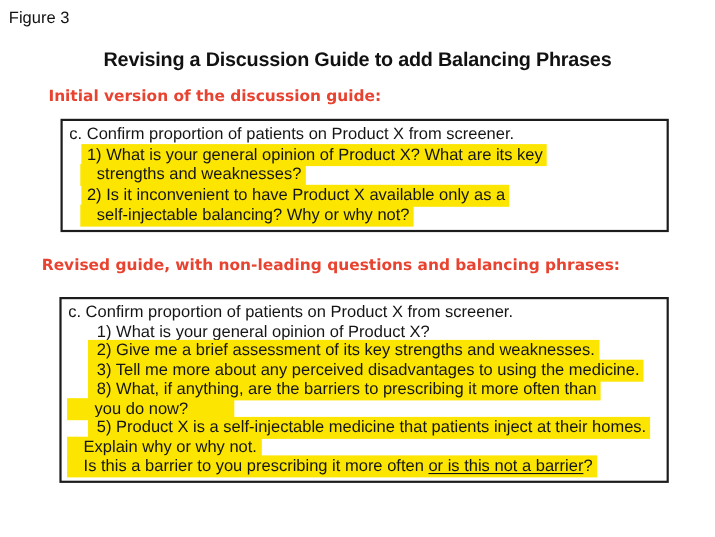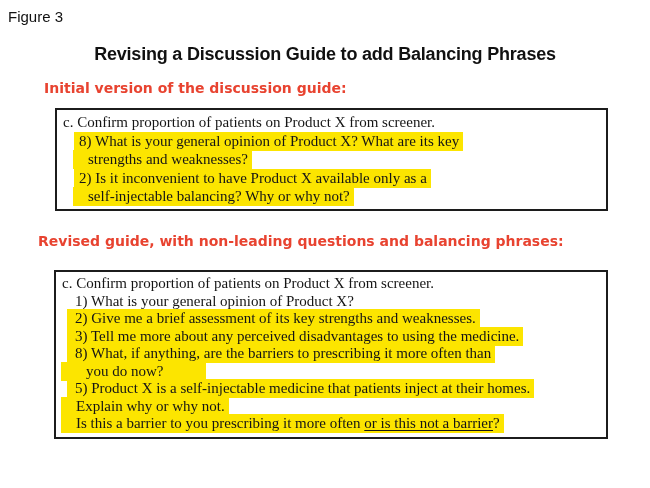--- a/index.html
+++ b/index.html
@@ -26,33 +26,33 @@
     font-family: "DejaVu Sans", sans-serif;
     font-size: 14px; font-weight: 700;
     color: var(--red, #e84330);
   }
   .subhead.first  { left: 44px; top: 80px; }
   .subhead.second { left: 38px; top: 233px; }
   .guidebox {
     position: absolute;
     border: 2px solid #1c1c1c;
     background: #ffffff;
-    font-family: Liberation Serif, serif;
+    font-family: Liberation Sans, sans-serif;
     font-size: 15px;
     color: #151515;
     box-sizing: border-box;
   }
   .guidebox.b1 { left: 55px; top: 108px; width: 553px; padding: 3px 8px 3px 6px; }
   .guidebox.b2 { left: 54px; top: 270px; width: 554px; padding: 3px 8px 4px 6px; }
   .line { white-space: pre; }
   .b1 .line { line-height: 18.5px; }
   .b2 .line { line-height: 17.5px; }
   .b1 .lv1 { margin-left: 16px; }
   .b1 .lv2 { margin-left: 25px; }
-  .b2 .lv1 { margin-left: 13px;  }
+  .b2 .lv1 { margin-left: 26px;  }
   .b2 .lv2 { margin-left: 14px; }
   .b2 .lv3 { margin-left: 24px; }
   .mark {
     background: var(--hl, #fce500);
     padding: 1px 4px 2px 4px;
   }
   .b1 .lv1 > .mark { padding-left: 5px;  margin-left: -5px;  }
   .b1 .lv2 > .mark { padding-left: 15px; margin-left: -15px; }
   .b2 .lv1 > .mark { padding-left: 8px;  margin-left: -8px;  }
   .b2 .lv2 > .mark { padding-left: 15px; margin-left: -15px; }
@@ -64,21 +64,21 @@
 <body>
 
 <div class="figure-label">Figure 3</div>
 
 <div class="title">Revising a Discussion Guide to add Balancing Phrases</div>
 
 <div class="subhead first">Initial version of the discussion guide:</div>
 
 <div class="guidebox b1">
     <div class="line lv0"><span>c. Confirm proportion of patients on Product X from screener.</span></div>
-    <div class="line lv1"><span class="mark"><span>8) What is your general opinion of Product X? What are its key</span></span></div>
+    <div class="line lv1"><span class="mark"><span>1) What is your general opinion of Product X? What are its key</span></span></div>
     <div class="line lv2"><span class="mark"><span>strengths and weaknesses?</span></span></div>
     <div class="line lv1"><span class="mark"><span>2) Is it inconvenient to have Product X available only as a</span></span></div>
     <div class="line lv2"><span class="mark"><span>self-injectable balancing? Why or why not?</span></span></div>
   </div>
 
 <div class="subhead second">Revised guide, with non-leading questions and balancing phrases:</div>
 
 <div class="guidebox b2">
     <div class="line lv0"><span>c. Confirm proportion of patients on Product X from screener.</span></div>
     <div class="line lv1"><span>1) What is your general opinion of Product X?</span></div>

